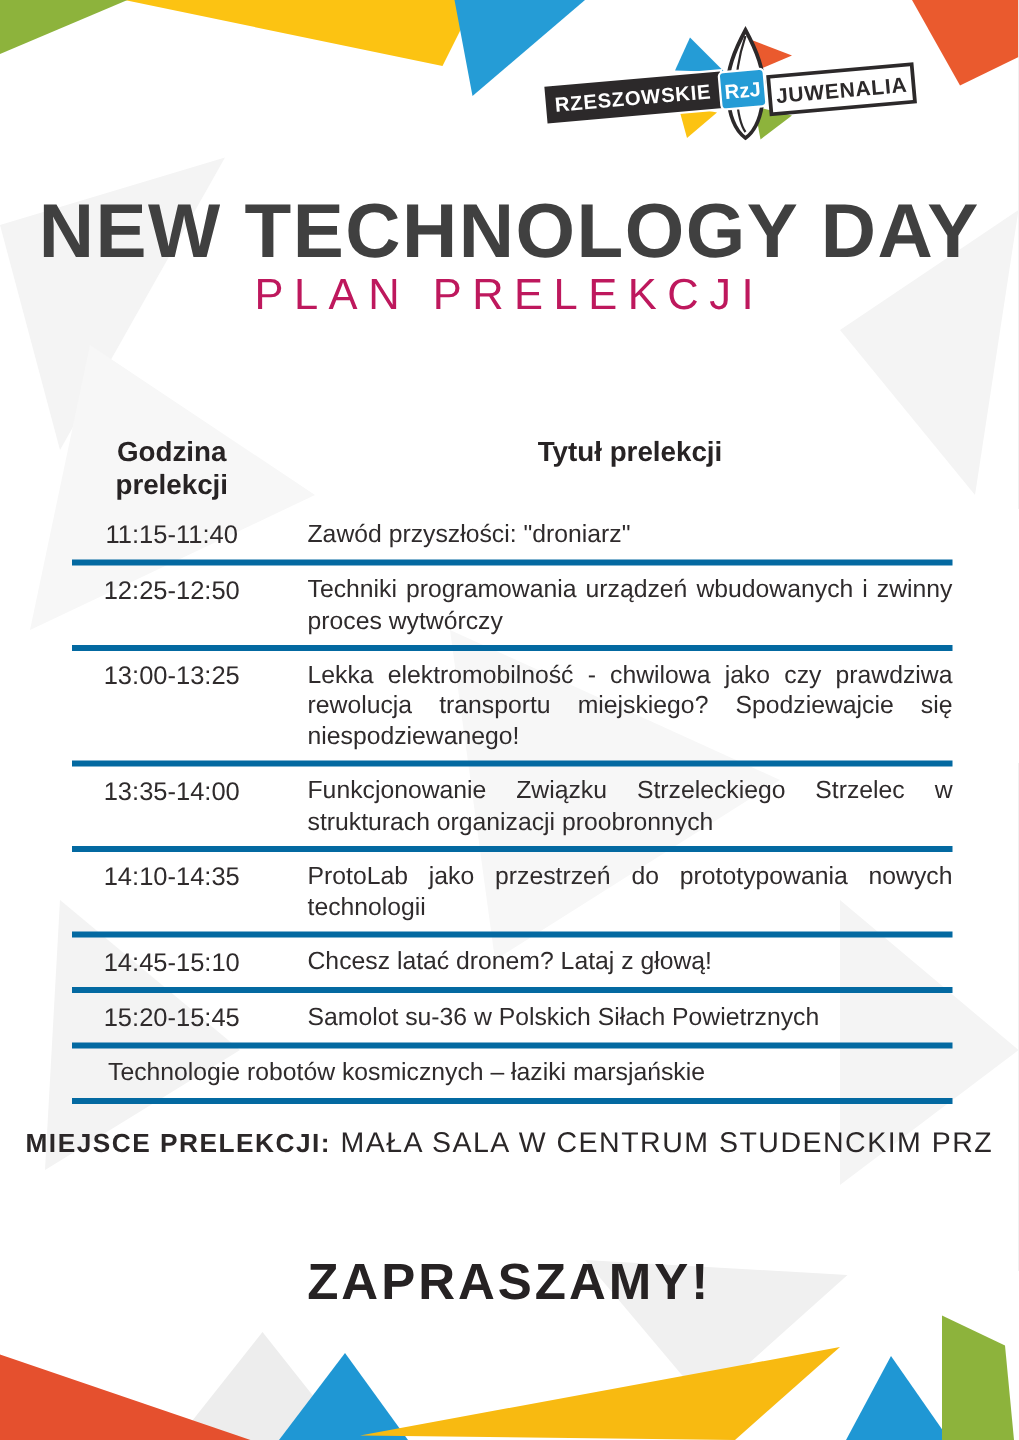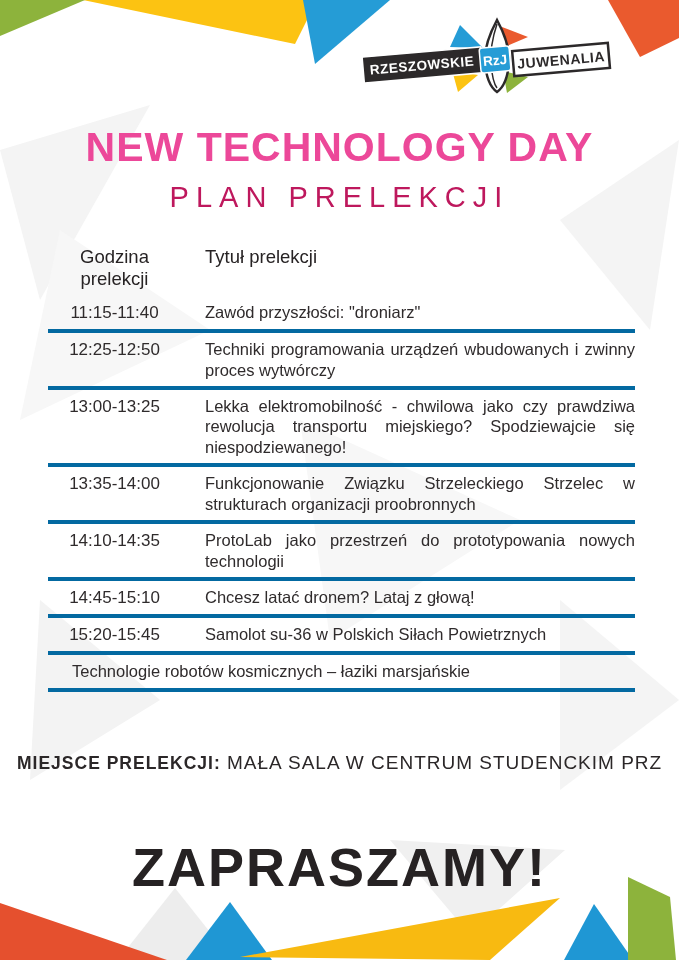--- a/index.html
+++ b/index.html
@@ -6,43 +6,43 @@
   .poster{
     position:relative;width:679px;height:960px;margin:0 auto;
     background:#ffffff;overflow:hidden;
     font-family:"Liberation Sans","DejaVu Sans",sans-serif;
     color:#2f2b2c;
   }
   .decor{position:absolute;left:0;top:0;width:679px;height:960px;}
   .logo{position:absolute;left:350px;top:16px;width:270px;height:84px;}
   .title{
     position:absolute;top:124px;left:0;width:100%;text-align:center;
-    font-size:41px;font-weight:800;letter-spacing:1px;color:#ec4899;
+    font-size:51px;font-weight:800;letter-spacing:1px;color:#404040;
   }
   .subtitle{
     position:absolute;top:181px;left:0;width:100%;text-align:center;
     font-size:29px;font-weight:400;letter-spacing:7px;color:#be185d;
   }
   .schedule{position:absolute;left:48px;top:246px;width:587px;}
   .thead{display:flex;align-items:baseline;padding-bottom:6px;}
-  .th{font-size:18.5px;font-weight:400;color:#272324;}
+  .th{font-size:18.5px;font-weight:700;color:#272324;margin-top:44px;}
   .col-time{width:133px;text-align:center;flex:0 0 133px;}
-  .col-title{flex:1;margin-left:24px;text-align:left;}
+  .col-title{flex:1;margin-left:24px;text-align:center;}
   .row{display:flex;align-items:flex-start;padding:6px 0;border-bottom:4px solid #0369a1;}
   .row .cell-time{width:133px;flex:0 0 133px;text-align:center;font-size:17px;line-height:1.24;}
   .row .cell-title{flex:1;margin-left:24px;text-align:justify;font-size:16.5px;line-height:1.24;overflow-wrap:break-word;}
   .footer-line{
     position:absolute;top:752px;left:17px;width:100%;text-align:left;
     font-size:18px;color:#2b2728;white-space:nowrap;
   }
   .footer-line .label{font-weight:800;letter-spacing:1px;font-size:17.5px;}
   .footer-line .value{font-weight:400;letter-spacing:1px;font-size:19px;}
   .closing{
     position:absolute;top:836px;left:0;width:100%;text-align:center;
-    font-size:54px;font-weight:800;letter-spacing:2px;color:#262223;
+    font-size:34px;font-weight:800;letter-spacing:2px;color:#262223;
   }
   .logo svg text{font-family:"Liberation Sans","DejaVu Sans",sans-serif;}
 </style>
 </head>
 <body>
 
 <div class="poster">
 
   <svg class="decor" viewBox="0 0 679 960" xmlns="http://www.w3.org/2000/svg">
 

